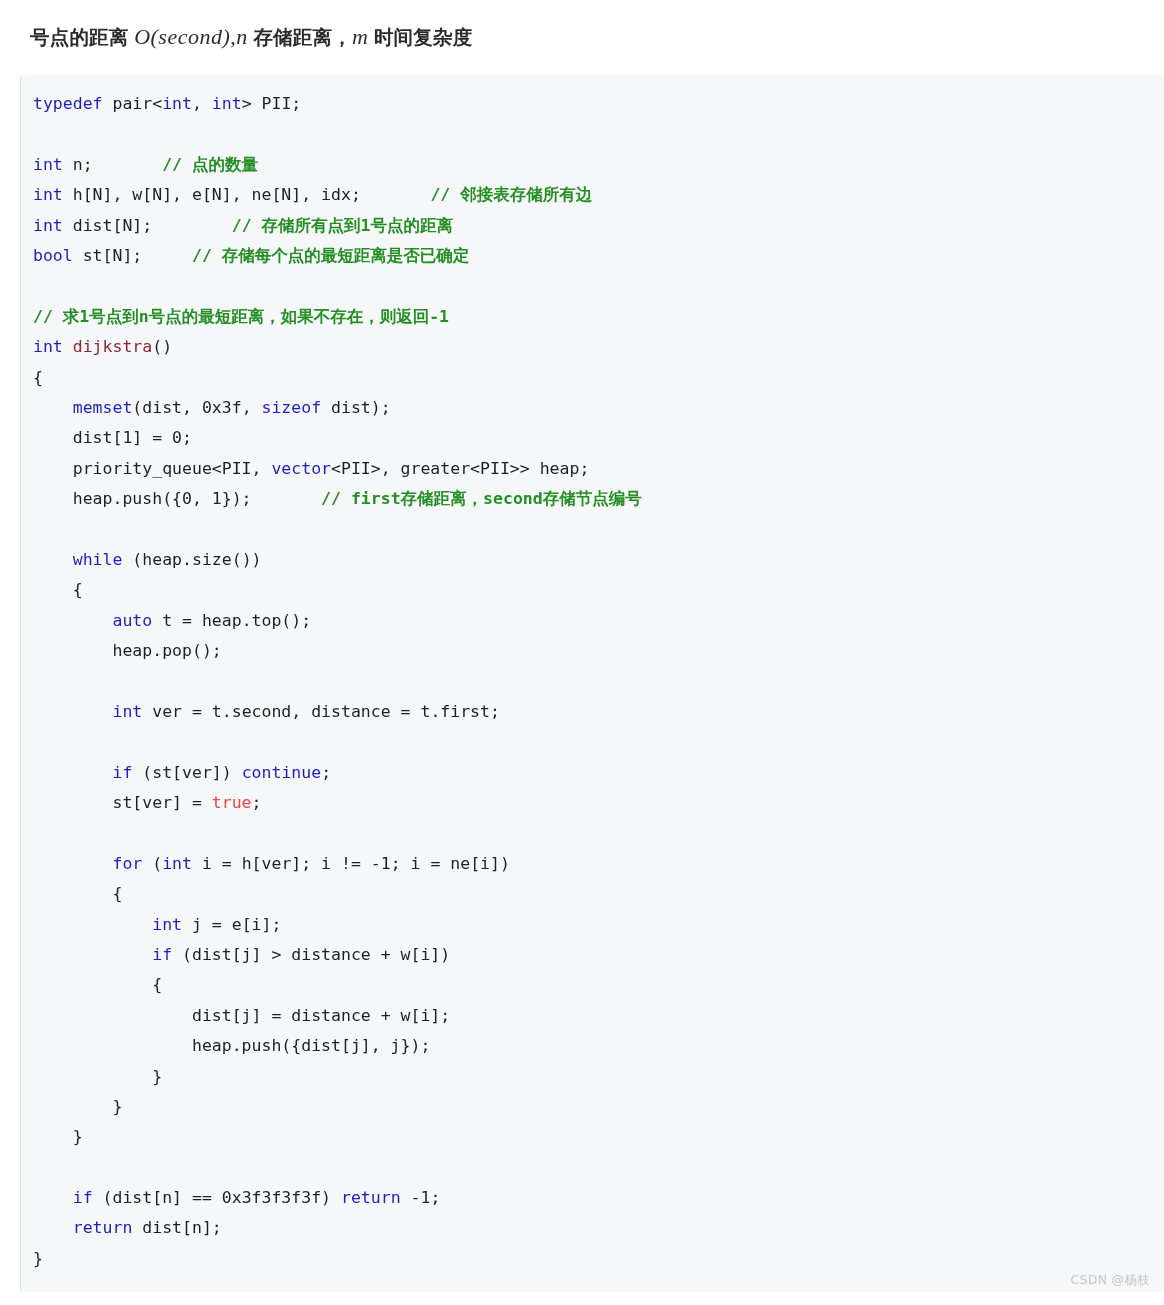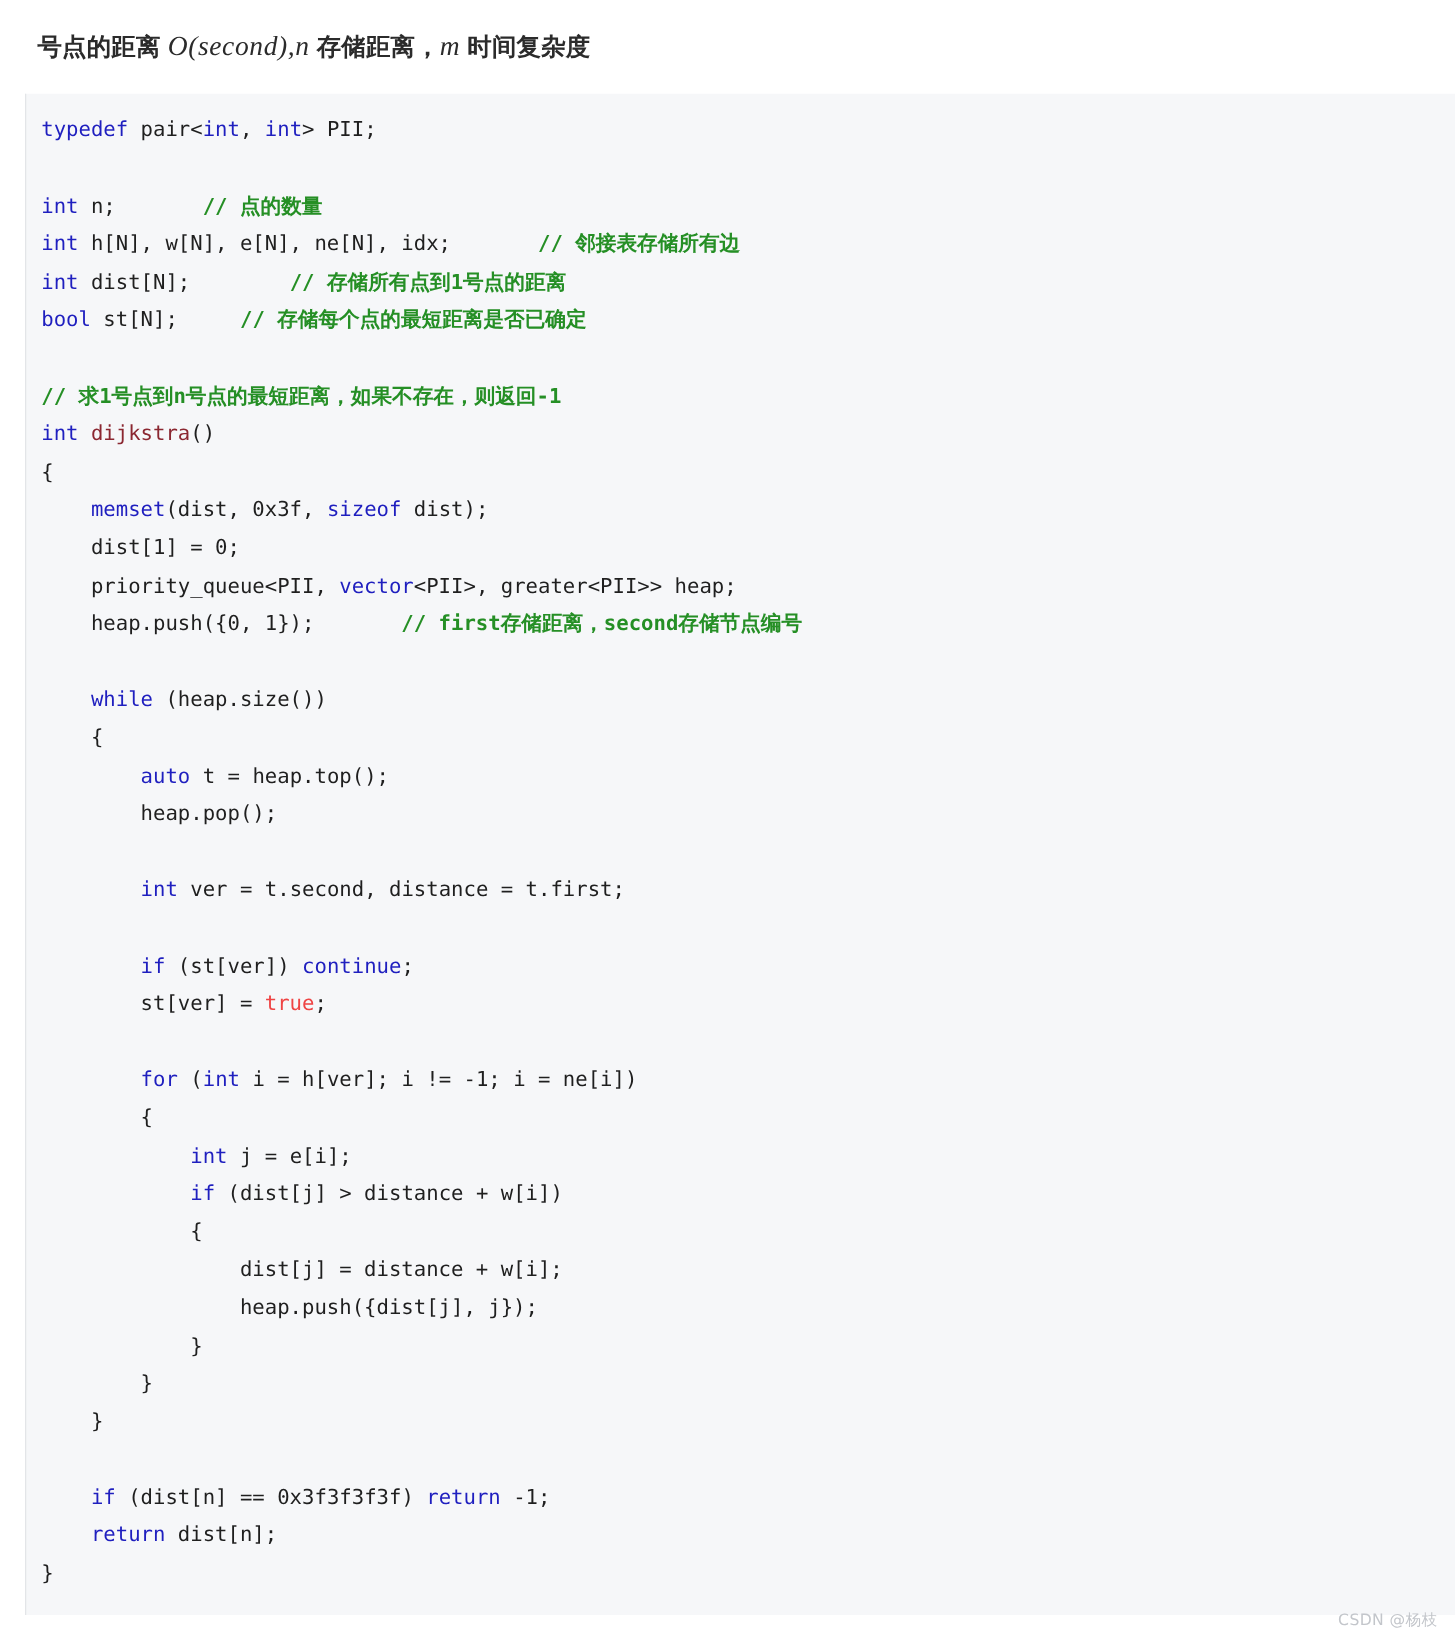--- a/index.html
+++ b/index.html
@@ -64,21 +64,21 @@
   .kw  { color: #1f1fbf; }        
   .cmt { color: #258f25; font-weight: bold; }        
   .fn  { color: #8b2731; }        
   .con { color: #ef4444; margin-top: 28px; }        
   .cmt .zh { font-family: "DejaVu Sans", sans-serif; }
 
   
   .watermark {
     position: absolute;
     right: 14px;
-    bottom: 0;
+    bottom: 16px;
     font-family: "DejaVu Sans", sans-serif;
     font-size: 12.5px;
     color: #c3c6cb;
     letter-spacing: 0.3px;
     white-space: nowrap;
   }
 </style>
 </head>
 <body>
 

